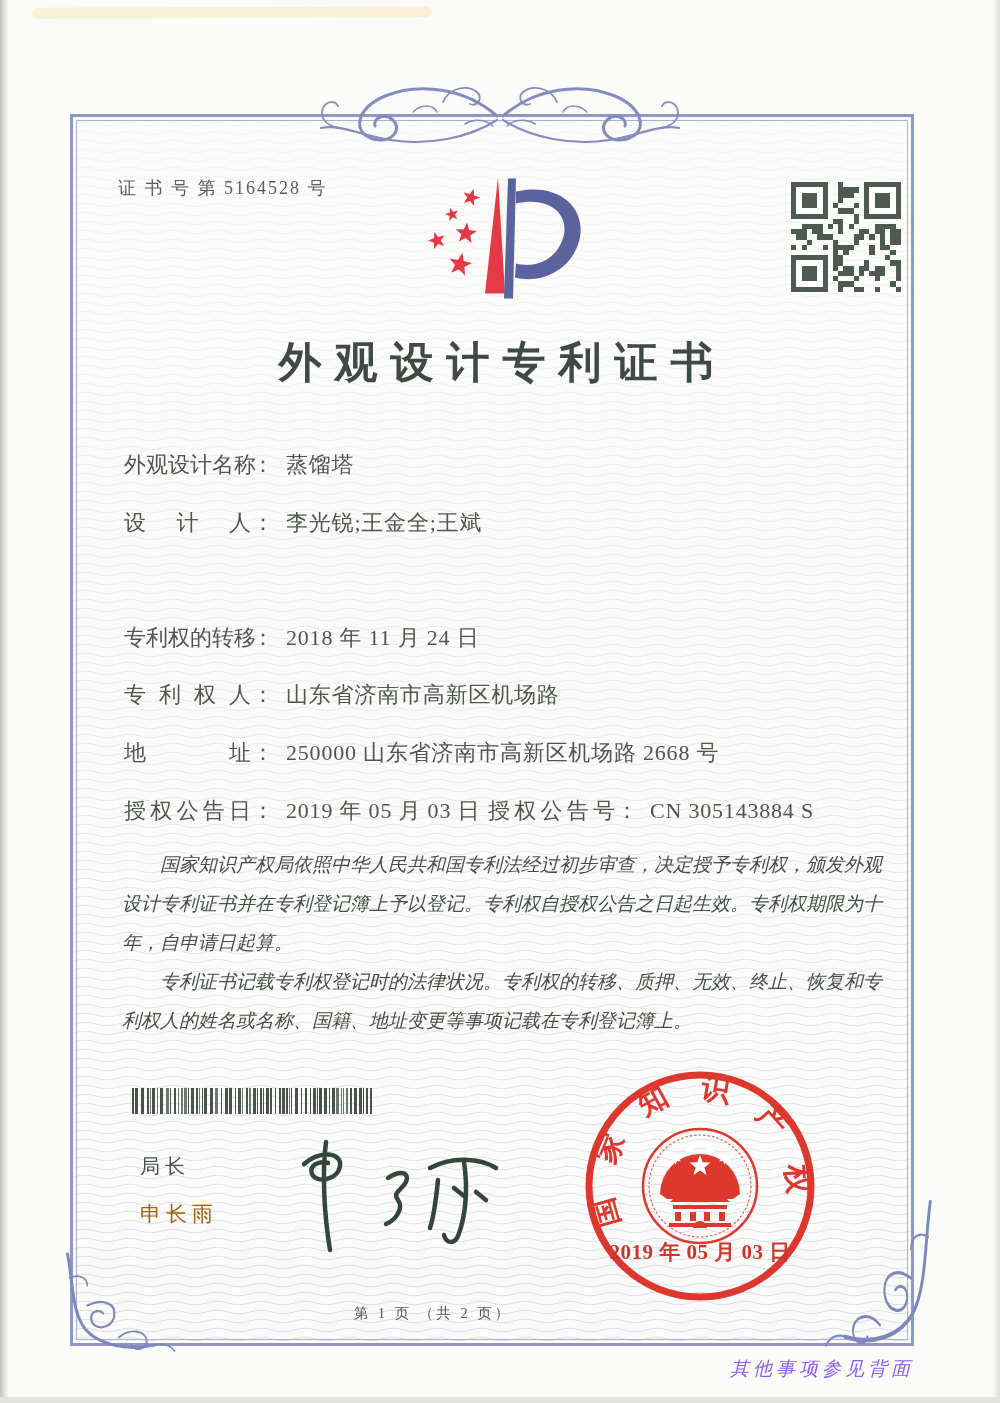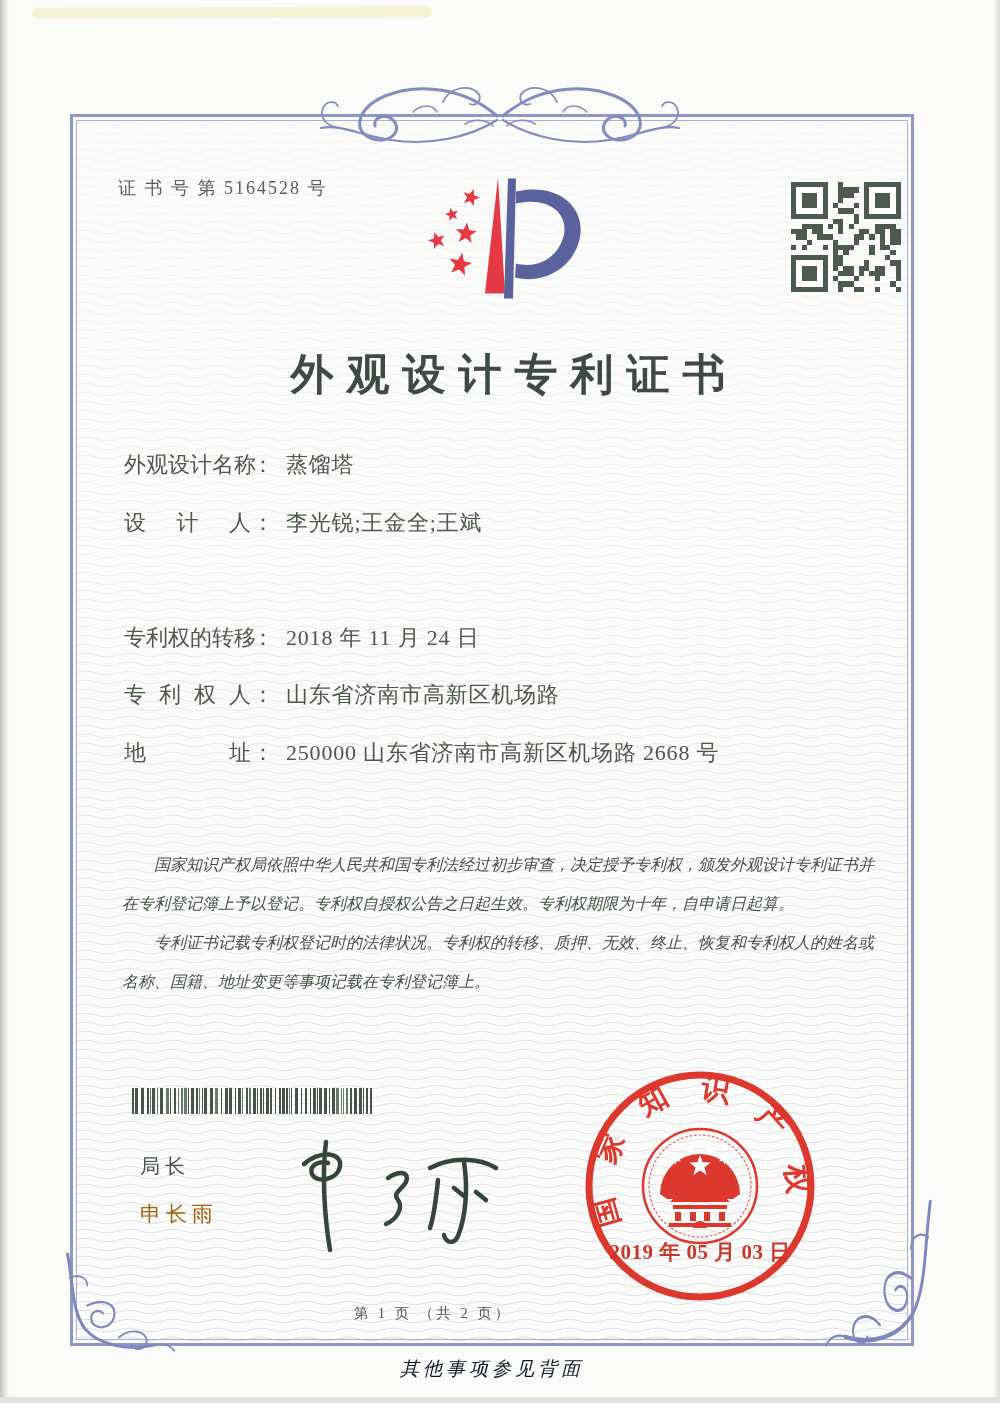--- a/index.html
+++ b/index.html
@@ -18,42 +18,42 @@
                border:3px solid #8e97c5;box-sizing:border-box;}
   .frame-inner{position:absolute;inset:3px;border:1px solid #aab0d4;}
   .guil{position:absolute;left:74px;top:118px;width:836px;height:1224px;}
   .flourish-top{position:absolute;left:315px;top:76px;width:370px;height:84px;}
   .flourish-bl{position:absolute;left:58px;top:1250px;width:122px;height:104px;}
   .flourish-br{position:absolute;left:822px;top:1196px;width:116px;height:154px;}
   
   .cert-no{position:absolute;left:104px;top:176px;font-size:18px;letter-spacing:2px;color:#5c5c5a;margin-left:14px;}
   .logo{position:absolute;left:408px;top:166px;width:200px;height:158px;}
   .qr{position:absolute;left:786px;top:177px;width:120px;height:120px;}
-  .title{position:absolute;left:70px;top:330px;width:844px;margin:16px;text-align:center;
+  .title{position:absolute;left:70px;top:330px;width:844px;margin:4px;text-align:center;
          font-size:43px;font-weight:600;letter-spacing:13px;text-indent:13px;color:#3e4a43;}
   .frow{position:absolute;left:124px;font-size:22px;color:#4f564e;white-space:nowrap;}
   .flabel{display:inline-block;width:127px;text-align:justify;text-align-last:justify;}
   .fcolon{display:inline-block;margin:0 12px 0 1px;}
   .fvalue{letter-spacing:.8px;}
   .fpair2{position:absolute;left:364px;top:0;}
-  .paras{position:absolute;left:122px;top:845px;width:764px;font-size:16px;line-height:39px;
+  .paras{position:absolute;left:122px;top:845px;width:764px;font-size:19px;line-height:39px;
          color:#454f46;font-style:italic;}
   .paras p{margin:0;text-indent:2em;}
   .barcode{position:absolute;left:130px;top:1088px;width:250px;height:26px;}
   .sig-title{position:absolute;left:140px;top:1153px;font-size:20px;letter-spacing:5px;color:#47524a;}
   .sig-name{position:absolute;left:140px;top:1200px;font-size:21px;letter-spacing:5px;color:#a16207;}
   .signature{position:absolute;left:268px;top:1128px;width:250px;height:135px;}
   .seal{position:absolute;left:580px;top:1066px;width:240px;height:240px;}
   .seal svg{width:240px;height:240px;}
   .seal-date{position:absolute;left:580px;top:1238px;width:240px;text-align:center;
              font-size:21px;font-weight:700;letter-spacing:.5px;color:#cb362b;}
   .page-no{position:absolute;left:70px;top:1304px;width:726px;text-align:center;
            font-size:14.5px;letter-spacing:3px;color:#4e584f;}
-  .back-note{position:absolute;left:70px;top:1356px;width:844px;text-align:center;
-             font-size:19px;font-style:italic;letter-spacing:4px;color:#0f172a;}
+  .back-note{position:absolute;left:70px;top:1356px;width:844px;text-align:right;
+             font-size:19px;font-style:italic;letter-spacing:4px;color:#8b5cf6;}
 </style>
 </head>
 <body>
 
 <div class="page">
 
   <div class="scan-left"></div>
   <div class="scan-right"></div>
   <div class="scan-bottom"></div>
   <div class="scan-smudge"></div>
@@ -369,20 +369,26 @@
   </div>
   <div class="frow" style="top:623px">
     <span class="flabel">专利权的转移</span><span class="fcolon">：</span><span class="fvalue">2018 年 11 月 24 日</span>
   </div>
   <div class="frow" style="top:680px">
     <span class="flabel">专利权人</span><span class="fcolon">：</span><span class="fvalue">山东省济南市高新区机场路</span>
   </div>
   <div class="frow" style="top:738px">
     <span class="flabel">地址</span><span class="fcolon">：</span><span class="fvalue">250000 山东省济南市高新区机场路 2668 号</span>
   </div>
+  <div class="frow" style="top:796px">
+    <span class="flabel">授权公告日</span><span class="fcolon">：</span><span class="fvalue">2019 年 05 月 03 日</span>
+    <span class="fpair2">
+      <span class="flabel">授权公告号</span><span class="fcolon">：</span><span class="fvalue">CN 305143884 S</span>
+    </span>
+  </div>
 
   <div class="paras">
     <p>国家知识产权局依照中华人民共和国专利法经过初步审查，决定授予专利权，颁发外观设计专利证书并在专利登记簿上予以登记。专利权自授权公告之日起生效。专利权期限为十年，自申请日起算。</p>
     <p>专利证书记载专利权登记时的法律状况。专利权的转移、质押、无效、终止、恢复和专利权人的姓名或名称、国籍、地址变更等事项记载在专利登记簿上。</p>
   </div>
 
   <svg class="barcode" id="barcode-svg" viewBox="0 0 250 26" preserveAspectRatio="none">
       <rect x="2" y="0" width="2" height="26" fill="#47534b"></rect>
       <rect x="5" y="0" width="3" height="26" fill="#47534b"></rect>
       <rect x="11" y="0" width="3" height="26" fill="#47534b"></rect>

